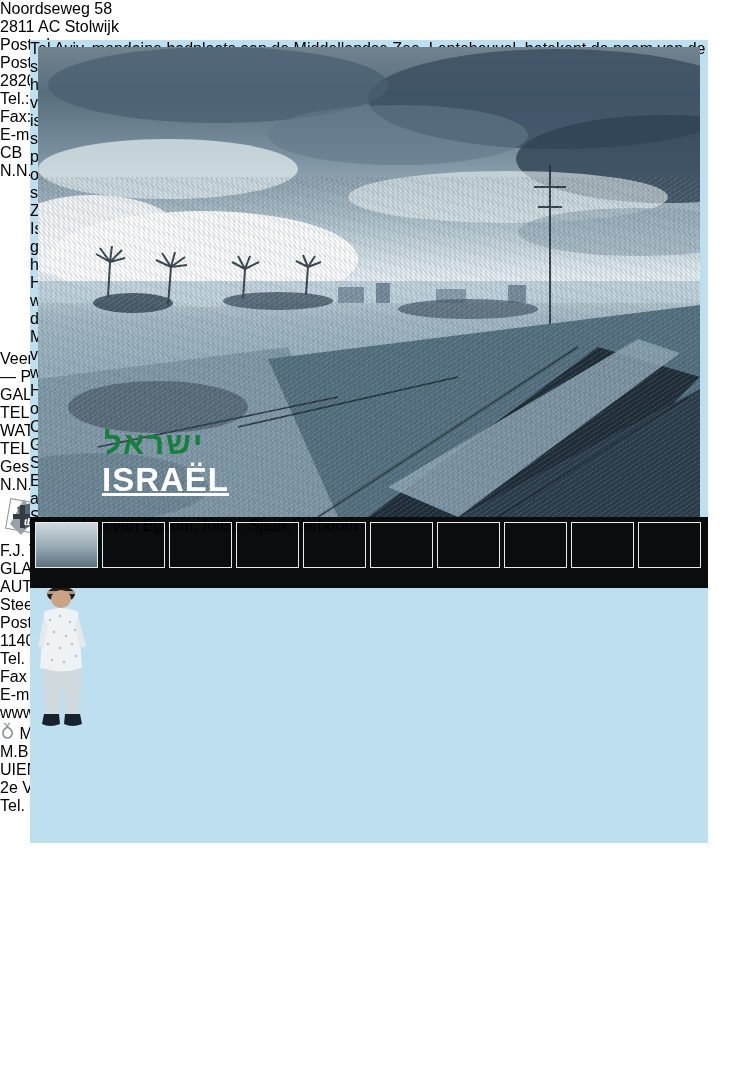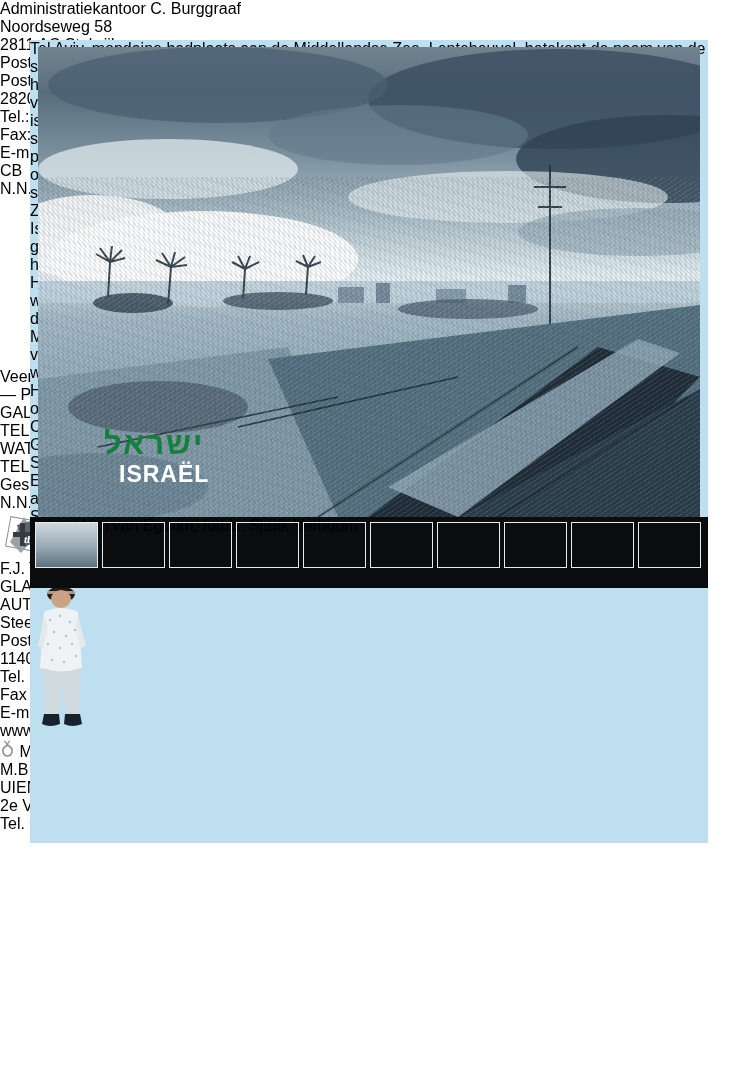--- a/index.html
+++ b/index.html
@@ -12,21 +12,21 @@
   
   .hero { position:absolute; left:8px; top:7px; width:662px; height:470px; overflow:hidden;
           background:linear-gradient(180deg,#71838f 0%,#596e7d 10%,#7e93a1 24%,#a9bcc6 36%,#dde8ec 47%,#f2f7f8 52%,#b9ccd6 58%,#9db3c0 70%,#8ca4b4 100%); }
   .hero svg { position:absolute; left:0; top:0; }
   .grain { position:absolute; left:0; top:130px; width:662px; height:340px; opacity:.55;
            background:
              repeating-linear-gradient(47deg, rgba(30,48,62,.22) 0 1px, transparent 1px 3px),
              repeating-linear-gradient(-33deg, rgba(255,255,255,.20) 0 1px, transparent 1px 4px),
              repeating-linear-gradient(88deg, rgba(20,35,48,.12) 0 2px, transparent 2px 5px); }
   .hebrew-title { position:absolute; left:74px; top:386px; font-size:31px; font-weight:bold; color:#15803d; letter-spacing:2px; }
-  .hero-title { position:absolute; left:89px; top:421px; font-size:23px; font-weight:800; color:#ffffff; letter-spacing:1px; }
+  .hero-title { position:absolute; left:72px; top:421px; font-size:33px; font-weight:800; color:#ffffff; letter-spacing:1px;text-decoration:underline; }
 
   
   .filmstrip { position:absolute; left:0; top:477px; width:678px; height:71px; background:#0b0c0d; }
   .thumbs { position:absolute; left:5px; top:5px; display:flex; gap:4px; }
   .thumb { width:63px; height:46px; border:1px solid #e9eced; }
   .t1 { background:linear-gradient(180deg,#cfd9de 0%,#97a9b3 55%,#5c707c 100%); }
   .t2 { background:linear-gradient(200deg,#9fb2bc 0%,#6e California:0; }  }
   .t2 { background:linear-gradient(200deg,#9fb2bc 0%,#6e8290 60%,#475966 100%); }
   .t3 { background:linear-gradient(180deg,#e6ecee 0%,#b6c5cd 50%,#7e919d 100%); }
   .t4 { background:linear-gradient(160deg,#8ea2ae 0%,#5f7482 55%,#3c4d5a 100%); }
@@ -266,24 +266,20 @@
   <div class="cutline"></div>
 
   <div class="ads">
 
     <div class="adcol ad-burggraaf">
       <div class="bg-bricks">
         <span></span><span></span><span></span><span></span><span></span><span></span>
         <span></span><span></span><span></span><span></span><span></span><span></span>
         <span></span><span></span><span></span><span></span><span></span><span></span>
       </div>
-      <div class="bg-header">
-        <span class="bg-prefix">Administratiekantoor</span>
-        <span class="bg-main">C. Burggraaf</span>
-      </div>
       <div class="bg-addr">
         <div>
           <div>Noordseweg 58</div>
           <div>2811 AC Stolwijk</div>
         </div>
         <div>
           <div class="lbl">Postadres:</div>
           <div>Postbus 13</div>
           <div>2820 AA Stolwijk</div>
         </div>

